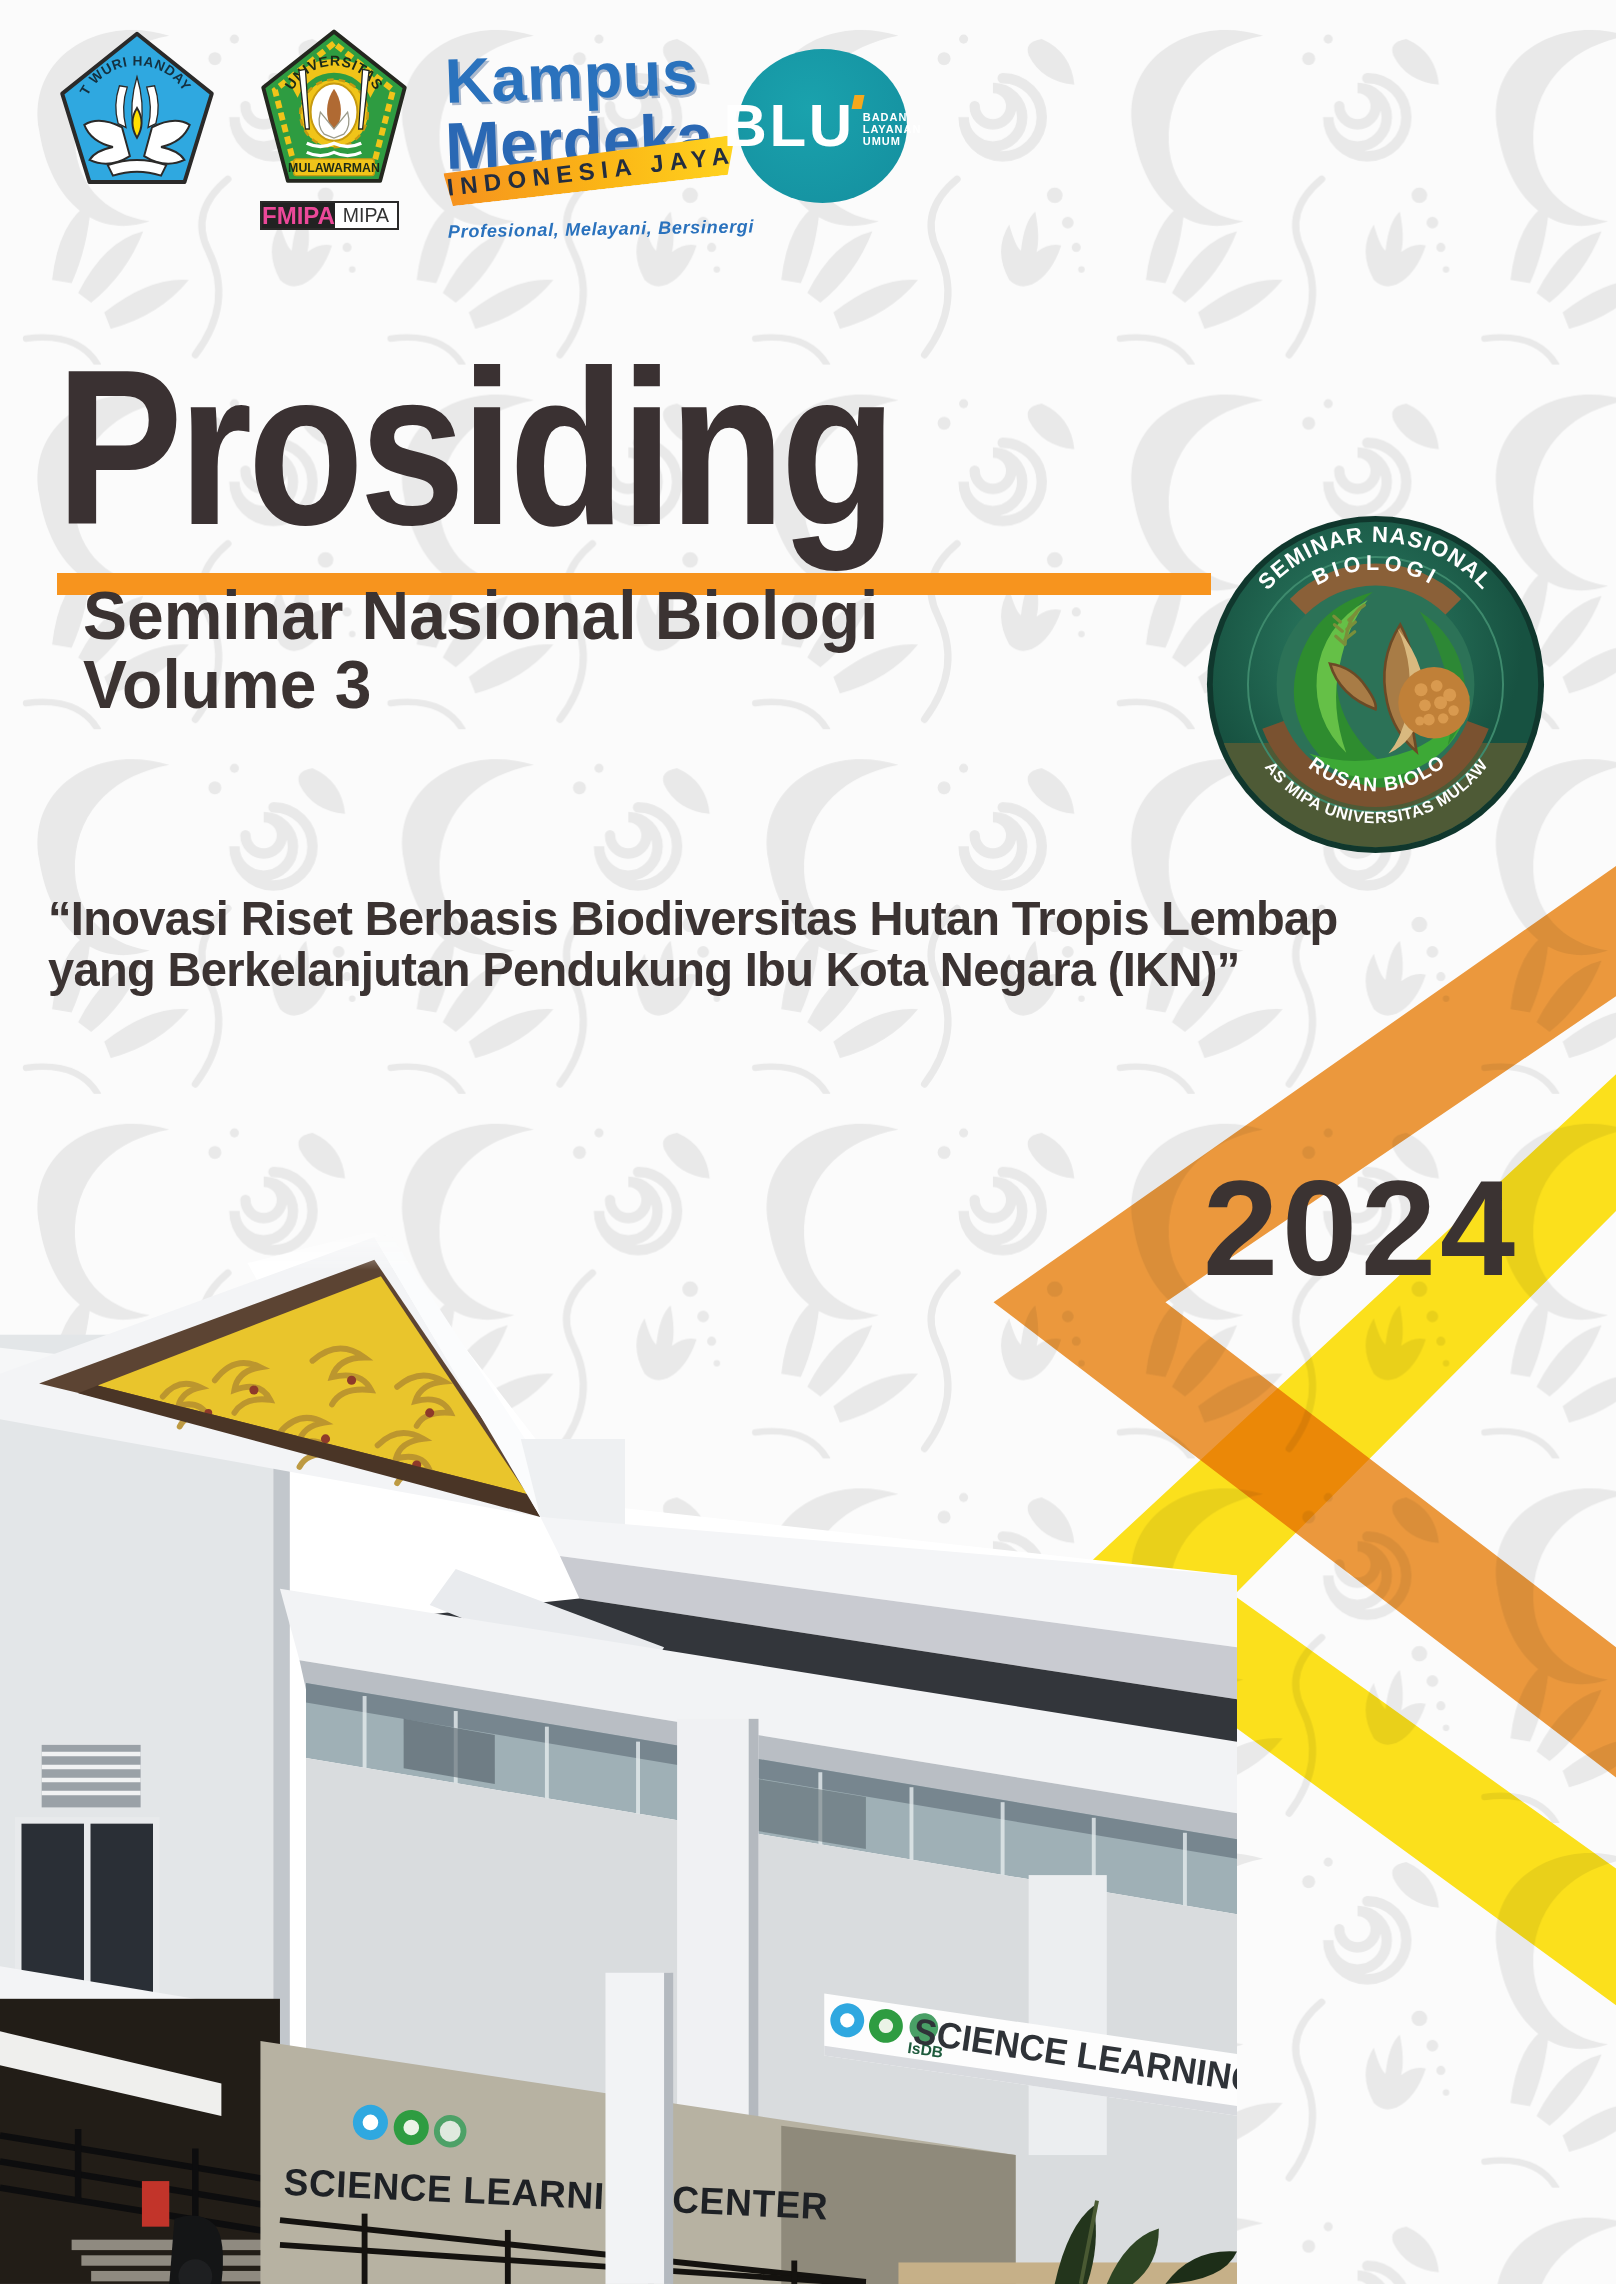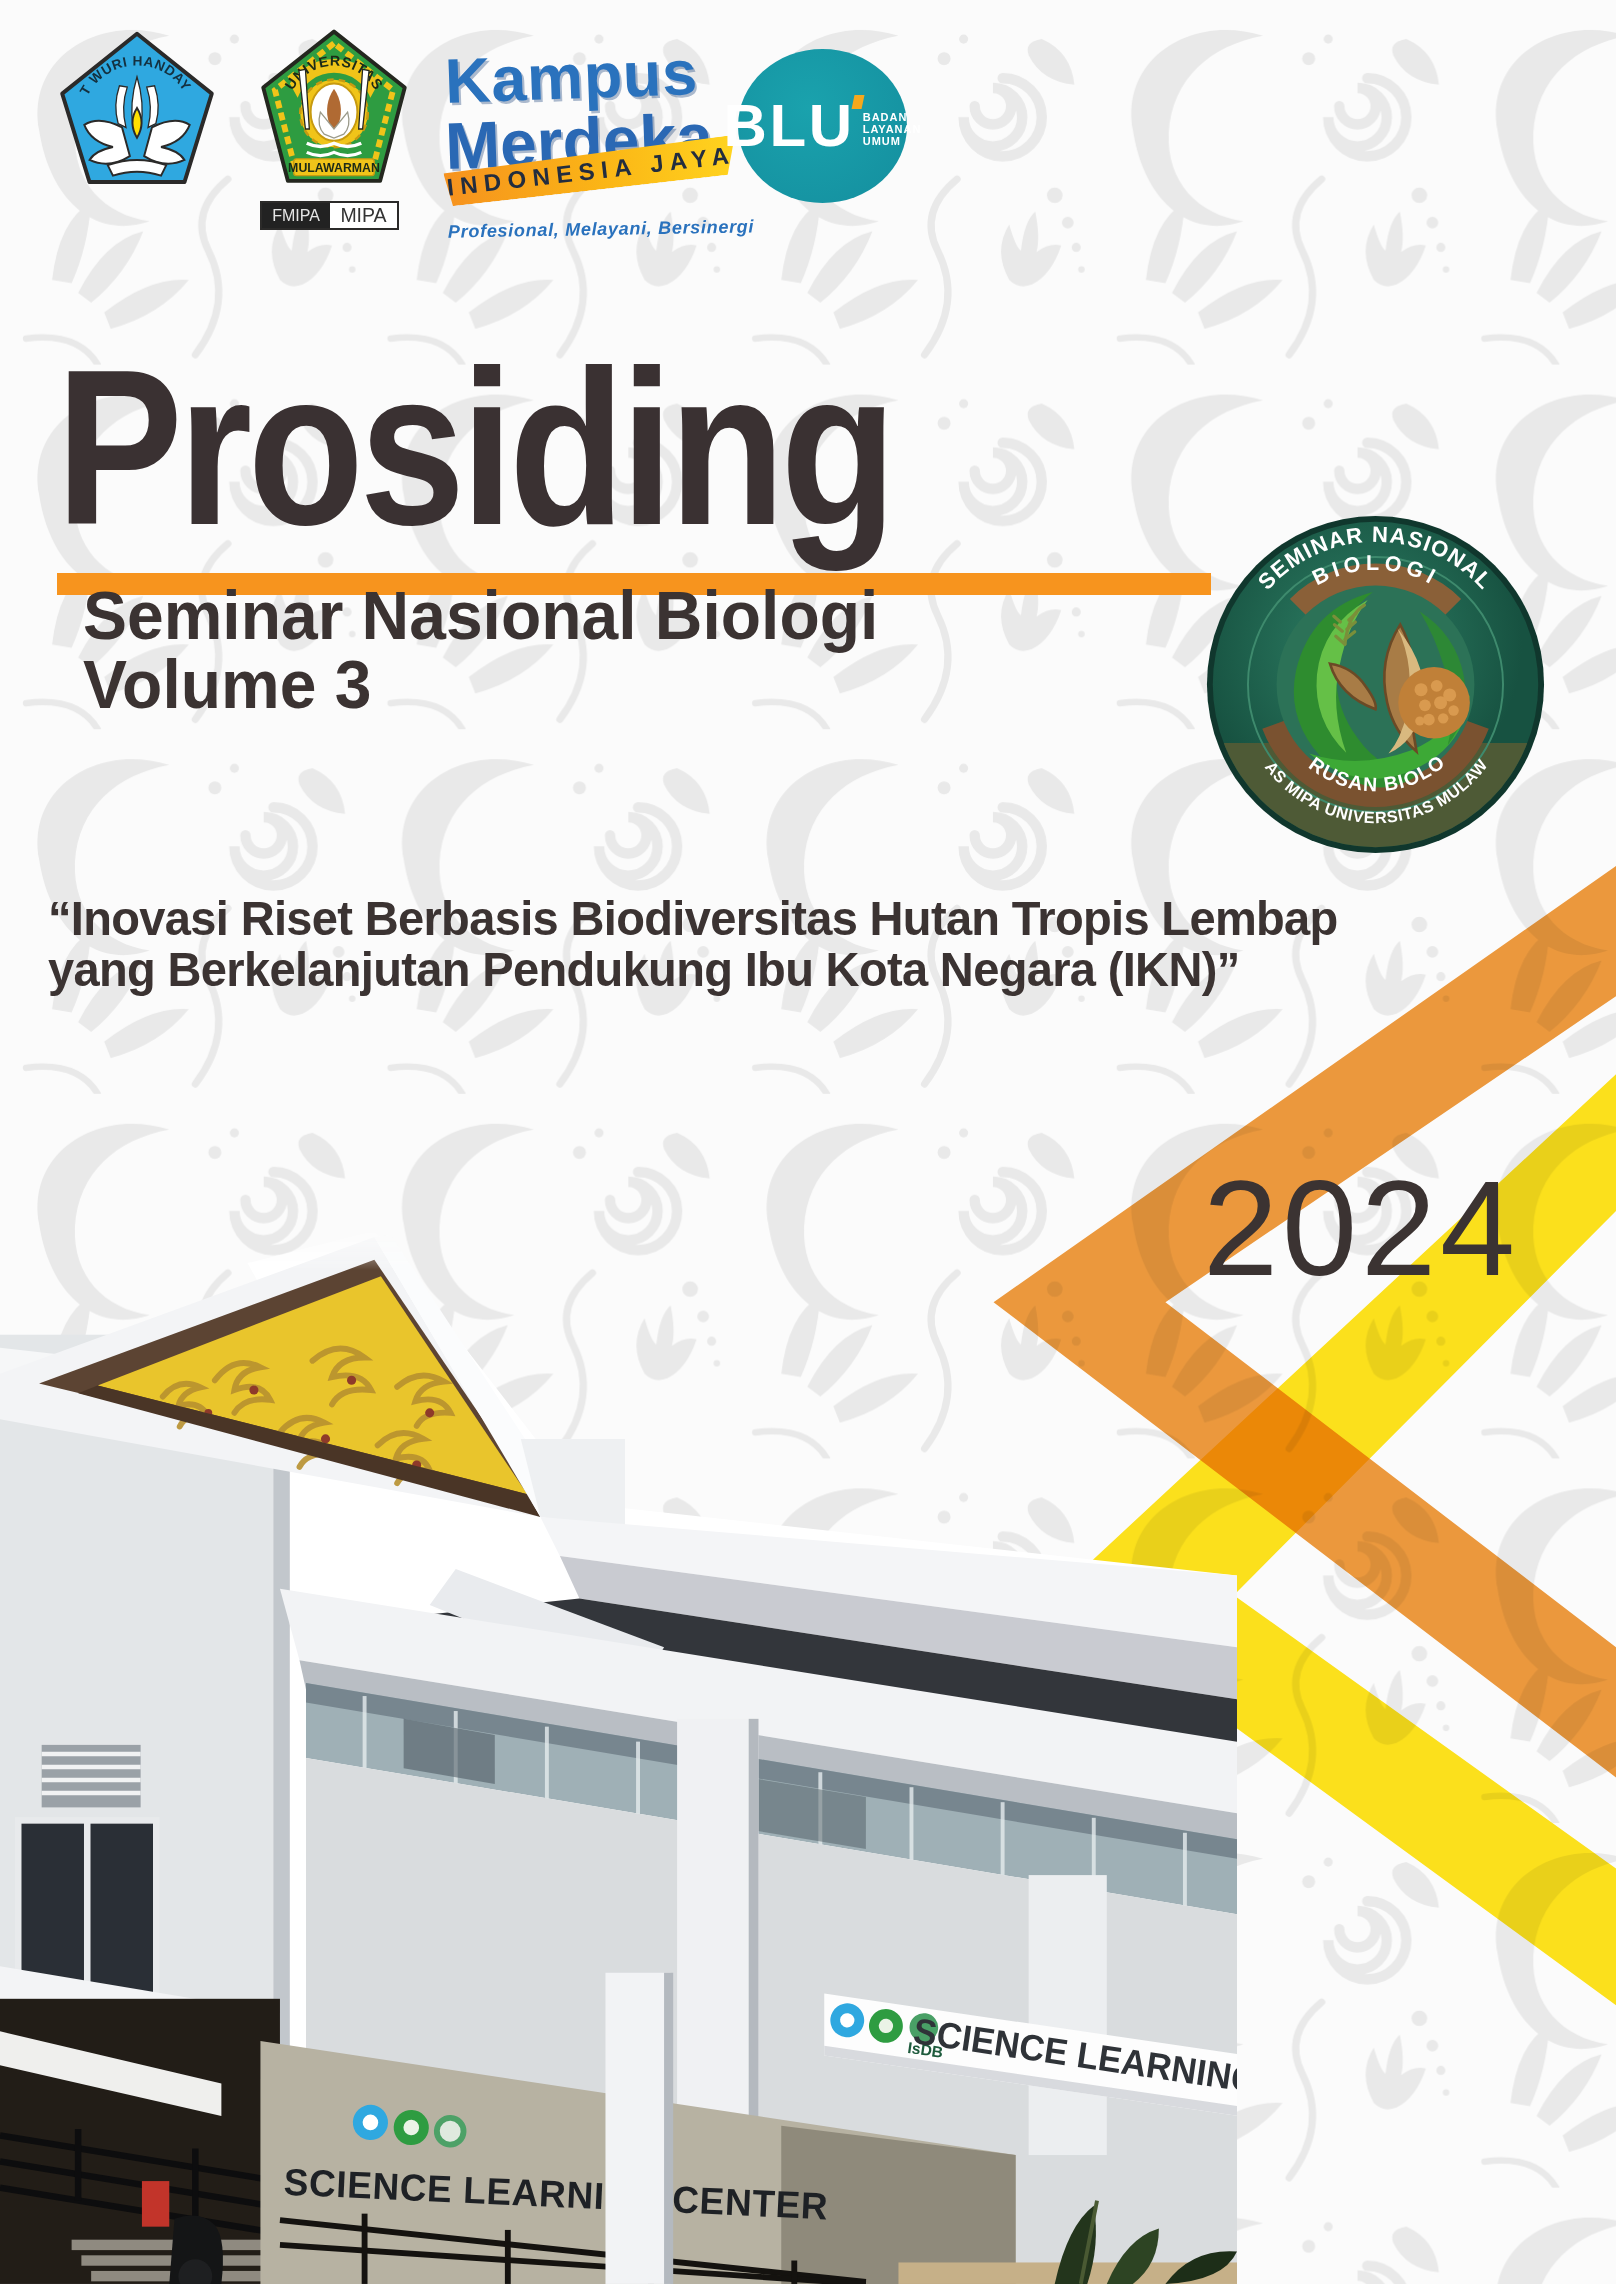--- a/index.html
+++ b/index.html
@@ -35,42 +35,42 @@
     border-radius:50%; display:flex; flex-direction:row;
     align-items:center; justify-content:center; }
   #blu-acronym { font-size:60px; font-weight:800; color:#fff; letter-spacing:2.6px;
     line-height:.9; position:relative; }
   #blu-acronym .tick { position:absolute; right:-9px; top:-3.9px; width:10.4px; height:14.3px;
     background:#f5a81c; transform:skewX(-12deg); }
   #blu-caption { font-size:11px; font-weight:700; color:#fff; letter-spacing:1px; margin-top:6.5px;padding-left:8px; }
 
   #fmipa-badge { left:260px; top:201px; width:139px; height:29px; display:flex;
     border:2px solid #2b2a29; background:#fff; }
-  #fmipa-badge .left { background:#222; color:#e5e5e5; font-weight:400; font-size:16px;
+  #fmipa-badge .left { background:#222; color:#ec4899; font-weight:700; font-size:24px;
     display:flex; align-items:center; justify-content:center; flex:0 0 68px; }
   #fmipa-badge .right { color:#333; font-weight:500; font-size:19.5px;
     display:flex; align-items:center; justify-content:center; flex:1; }
 
   
   #title { left:56px; top:337px; font-size:221px; line-height:1; font-weight:700;
     letter-spacing:-5.2px; color:#3a3132; transform:scaleX(.86); transform-origin:left top; white-space:nowrap; }
   #title-rule { left:57px; top:573px; width:1154px; height:22px; background:#f7941e; }
   .subtitle { left:83px; font-size:68px; line-height:1; font-weight:700; color:#3b3332;
     letter-spacing:0px; transform:scaleX(.97); transform-origin:left top; white-space:nowrap; }
   #subtitle1 { top:581px; }
   #subtitle2 { top:650px; }
 
   
   .quote-line { left:48px; font-size:49px; line-height:1; font-weight:700; color:#3b3332;
     letter-spacing:-0.7px; transform:scaleX(.96); transform-origin:left top; white-space:nowrap; }
   #quote1 { top:894px; }
   #quote2 { top:945px; }
 
   
-  #year { left:1203px; top:1151px; font-size:135px; font-weight:400; color:#3b3332;
+  #year { left:1203px; top:1151px; font-size:135px; font-weight:700; color:#3b3332;
     letter-spacing:3.9px; white-space:nowrap; }
 
   
   #pattern-layer, #chevron-layer { left:0; top:0; }
   #photo { left:0; top:1224px; width:1237px; height:1060px;
     -webkit-mask-image:linear-gradient(180deg,transparent 0,#000 46px);
     mask-image:linear-gradient(180deg,transparent 0,#000 46px); }
   #seal { left:1205px; top:514px; width:341px; height:341px; }
 </style>
 </head>

